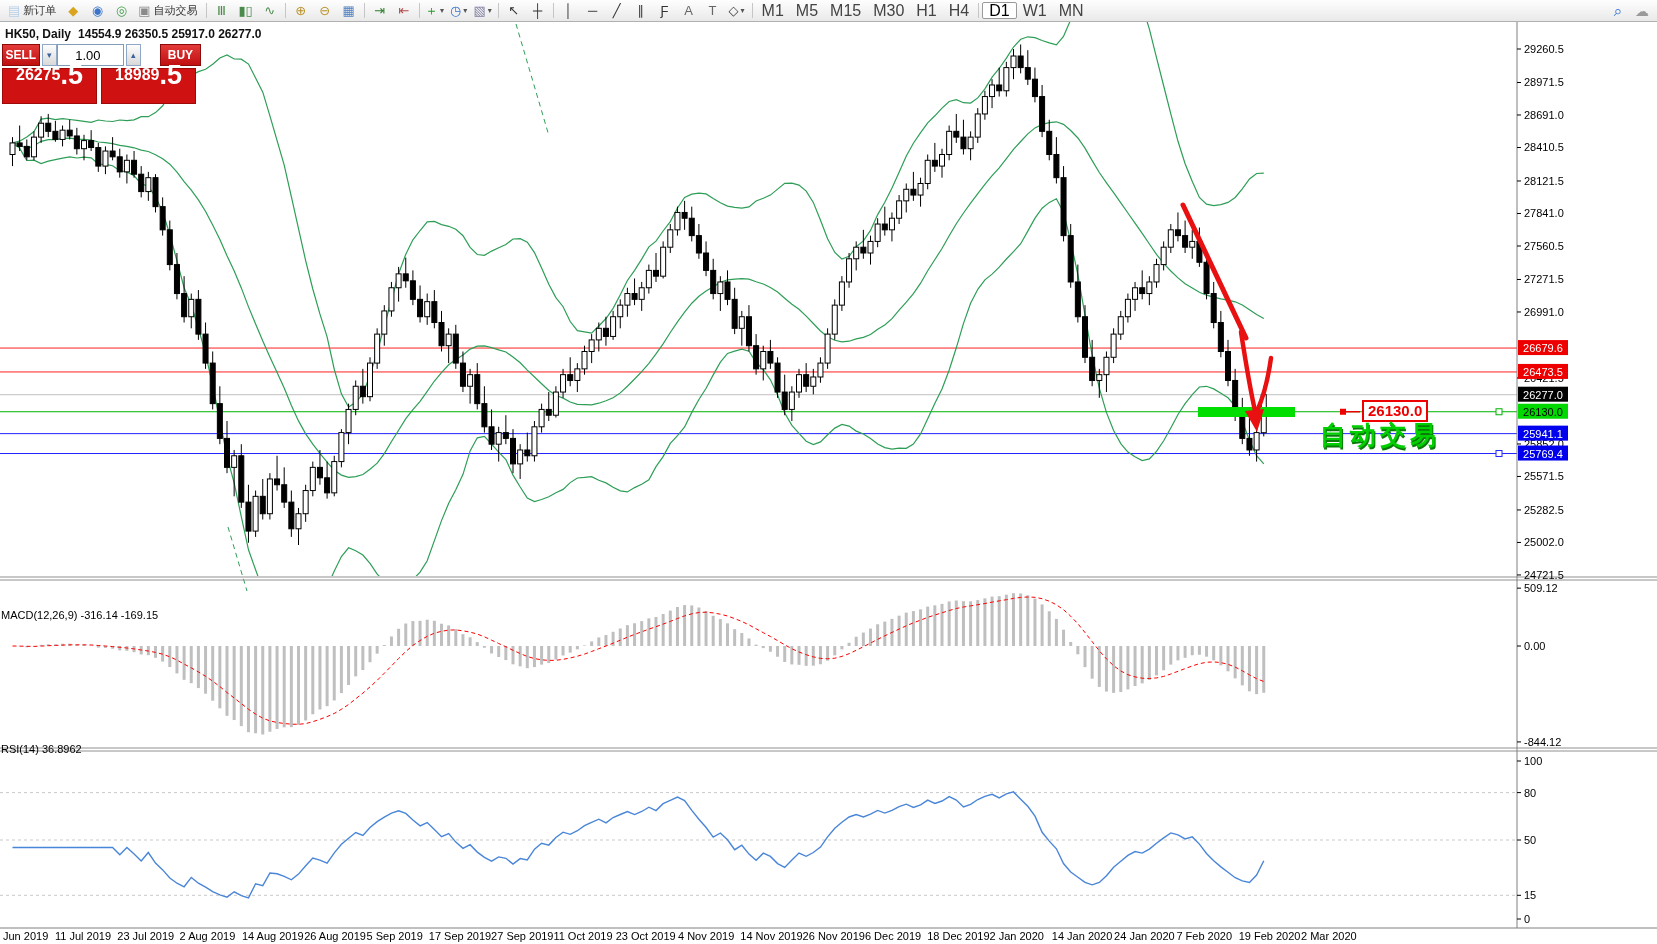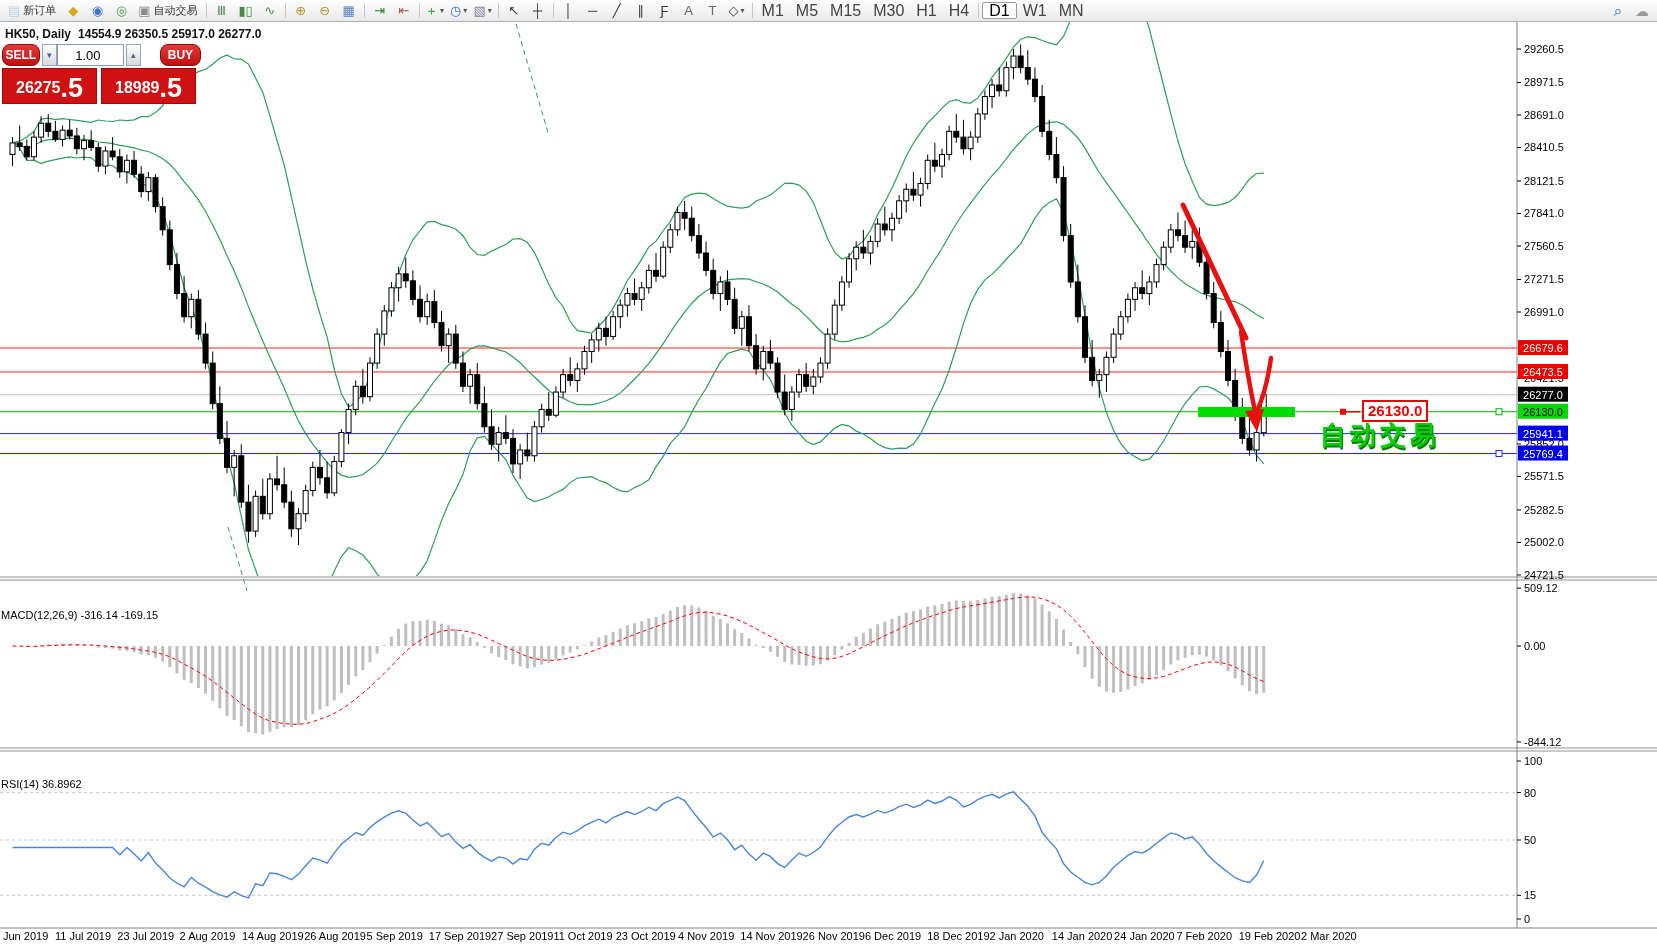--- a/index.html
+++ b/index.html
@@ -16,33 +16,33 @@
   .drop{font-size:8px;color:#555;margin-left:2px}
   .sep{width:1px;height:15px;background:#c6c6c6;margin:0 3px;flex:0 0 auto}
   .tf{font-size:16px;padding:0 6px;height:18px;display:flex;align-items:center;color:#444}
   .tf.active{background:#fff;border:1px solid #9a9a9a;border-radius:2px;height:15px;color:#000}
   #tb-spacer{flex:1}
   #title{position:absolute;left:5px;top:27px;z-index:4;font-size:12px;font-weight:bold;color:#111;white-space:nowrap}
   #title span{margin-right:7px}
   #trade{position:absolute;left:2px;top:44px;z-index:4;width:199px}
   .trow1{display:flex;height:22px;align-items:stretch}
   .sellbtn,.buybtn{background:linear-gradient(#e23a3a,#c01010);color:#fff;font-weight:bold;font-size:12px;
-    display:flex;align-items:center;justify-content:center;border:1px solid #8e0a0a;border-radius:8px;box-sizing:border-box}
+    display:flex;align-items:center;justify-content:center;border:1px solid #8e0a0a;border-radius:0;box-sizing:border-box}
   .sellbtn{width:42px}.buybtn{width:46px;margin-left:19px}
   .spin{width:17px;background:linear-gradient(#fdfdfd,#d9d9d9);border:1px solid #8fa8c8;color:#3a62a0;
     font-size:9px;display:flex;align-items:center;justify-content:center;box-sizing:border-box;margin-left:2px}
   .vol{width:72px;border:1px solid #7f9db9;font-size:13px;color:#000;display:flex;align-items:center;
     justify-content:flex-end;padding-right:22px;background:#fff;box-sizing:border-box}
   .trow2{display:flex;margin-top:2px;gap:4px}
   .pblock{width:95px;height:36px;background:#d01111;border:1px solid #9d0808;color:#fff;
-    display:flex;align-items:flex-end;justify-content:center;padding-bottom:3px;box-sizing:border-box}
+    display:flex;align-items:flex-end;justify-content:center;padding-bottom:16px;box-sizing:border-box}
   .pint{font-size:16px;font-weight:bold;margin-bottom:3px}
   .pdec{font-size:27px;font-weight:bold;line-height:.85}
   #macd-label{position:absolute;left:1px;top:609px;z-index:4;font-size:11px;color:#000}
-  #rsi-label{position:absolute;left:1px;top:778px;z-index:4;font-size:11px;color:#000}
+  #rsi-label{position:absolute;left:1px;top:743px;z-index:4;font-size:11px;color:#000}
   #callout{position:absolute;left:1362px;top:400px;z-index:4;border:2px solid #ee0000;background:#fff;
     color:#ee0000;font-size:15px;font-weight:bold;padding:0 4px;line-height:18px}
   #cn-note{position:absolute;left:1320px;top:418px;z-index:4;font-size:26px;font-weight:bold;
     letter-spacing:4px;color:#00cf00;text-shadow:1px 2px 0 #0a7a0a;white-space:nowrap}
 </style>
 </head>
 <body>
 
 <svg id="cv" width="1657" height="944">
     <defs>

